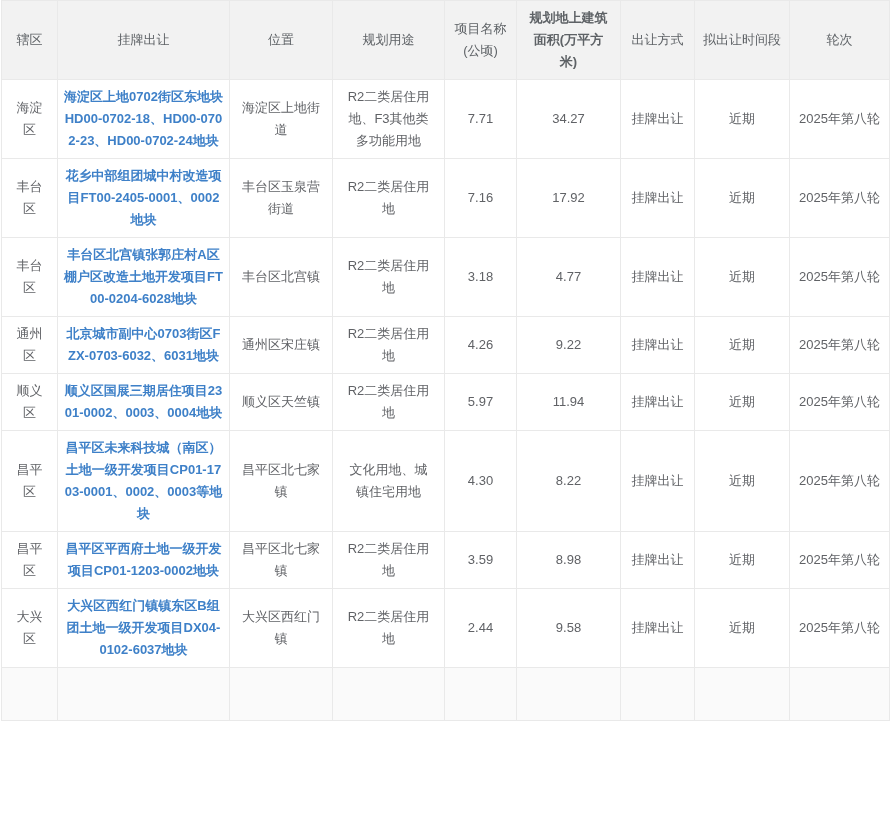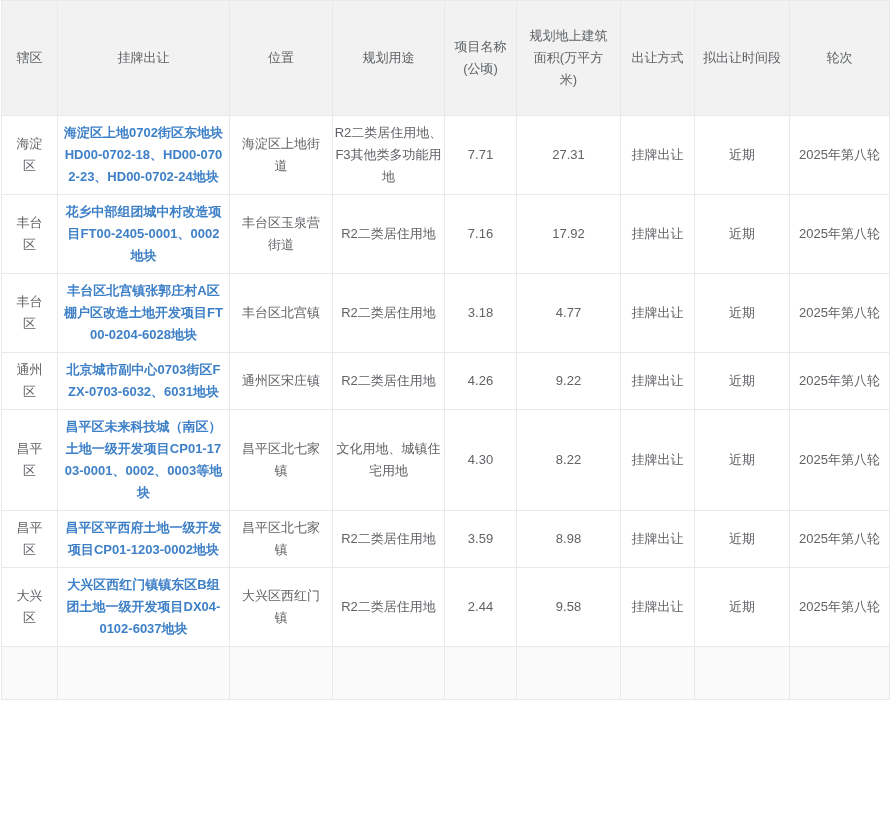--- a/index.html
+++ b/index.html
@@ -22,25 +22,25 @@
     word-break:break-all;
     overflow-wrap:break-word;
   }
   .land-table thead th{
     background:#f2f2f2;
     font-weight:normal;
     color:#5e6266;
     padding:6px 4px;
     height:44px;
   }
-  .land-table thead th.col-gfa{padding:24px 12px;}
+  .land-table thead th.col-gfa{padding:6px 12px;font-weight:bold;}
   .land-table thead th.col-period{padding:6px 3px;}
   .land-table td.col-district{padding:6px 10px;}
   .land-table td.col-project{padding:6px 6px;font-weight:bold;}
-  .land-table td.col-use{padding:6px 1px;margin-left:32px;}
+  .land-table td.col-use{padding:6px 12px;margin-left:32px;}
   .land-table a.project-link{
     color:#3e80c8;
     text-decoration:none;
     cursor:pointer;
   }
   .land-table tr.partial-row td{
     background:#fafafa;
     height:40px;
   }
 </style>
@@ -75,21 +75,21 @@
     </thead>
     <tbody>
   <tr>
     <td class="col-district">海淀区</td>
     <td class="col-project">
       <a class="project-link">海淀区上地0702街区东地块HD00-0702-18、HD00-0702-23、HD00-0702-24地块</a>
     </td>
     <td>海淀区上地街道</td>
     <td class="col-use">R2二类居住用地、F3其他类多功能用地</td>
     <td>7.71</td>
-    <td>27.31</td>
+    <td>34.27</td>
     <td>挂牌出让</td>
     <td>近期</td>
     <td>2025年第八轮</td>
   </tr>
 
   <tr>
     <td class="col-district">丰台区</td>
     <td class="col-project">
       <a class="project-link">花乡中部组团城中村改造项目FT00-2405-0001、0002地块</a>
     </td>
@@ -123,20 +123,33 @@
     </td>
     <td>通州区宋庄镇</td>
     <td class="col-use">R2二类居住用地</td>
     <td>4.26</td>
     <td>9.22</td>
     <td>挂牌出让</td>
     <td>近期</td>
     <td>2025年第八轮</td>
   </tr>
 
+  <tr>
+    <td class="col-district">顺义区</td>
+    <td class="col-project">
+      <a class="project-link">顺义区国展三期居住项目2301-0002、0003、0004地块</a>
+    </td>
+    <td>顺义区天竺镇</td>
+    <td class="col-use">R2二类居住用地</td>
+    <td>5.97</td>
+    <td>11.94</td>
+    <td>挂牌出让</td>
+    <td>近期</td>
+    <td>2025年第八轮</td>
+  </tr>
 
   <tr>
     <td class="col-district">昌平区</td>
     <td class="col-project">
       <a class="project-link">昌平区未来科技城（南区）土地一级开发项目CP01-1703-0001、0002、0003等地块</a>
     </td>
     <td>昌平区北七家镇</td>
     <td class="col-use">文化用地、城镇住宅用地</td>
     <td>4.30</td>
     <td>8.22</td>

